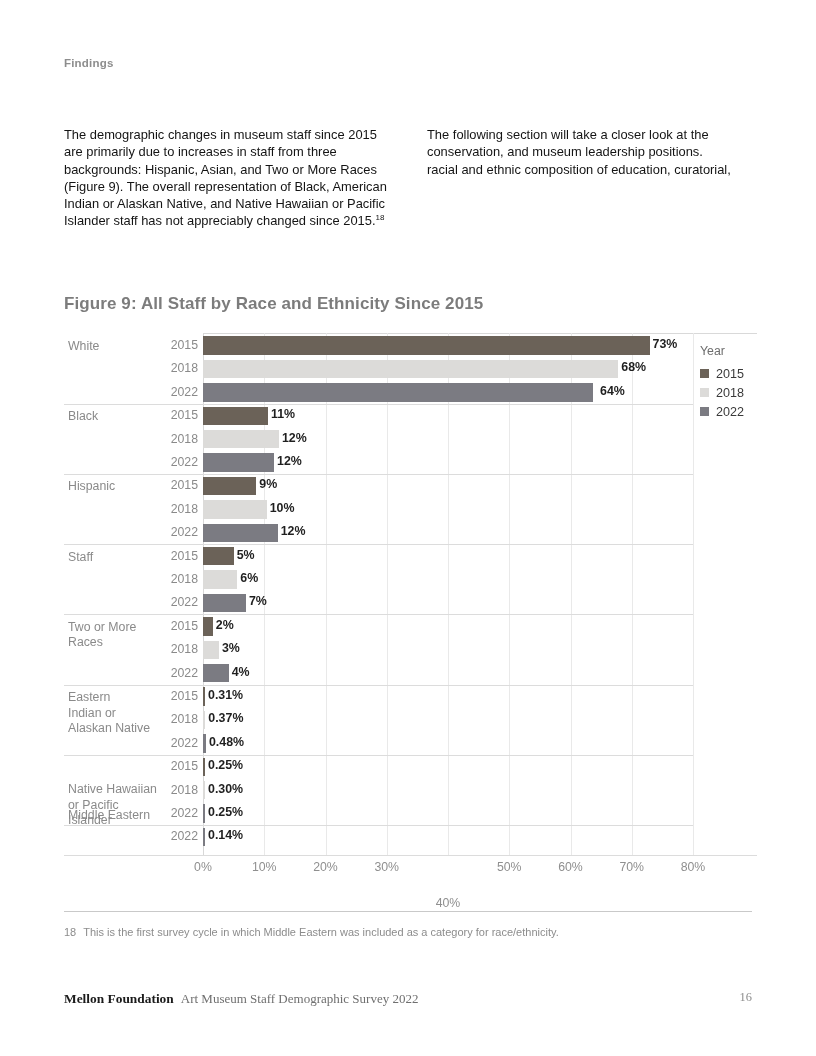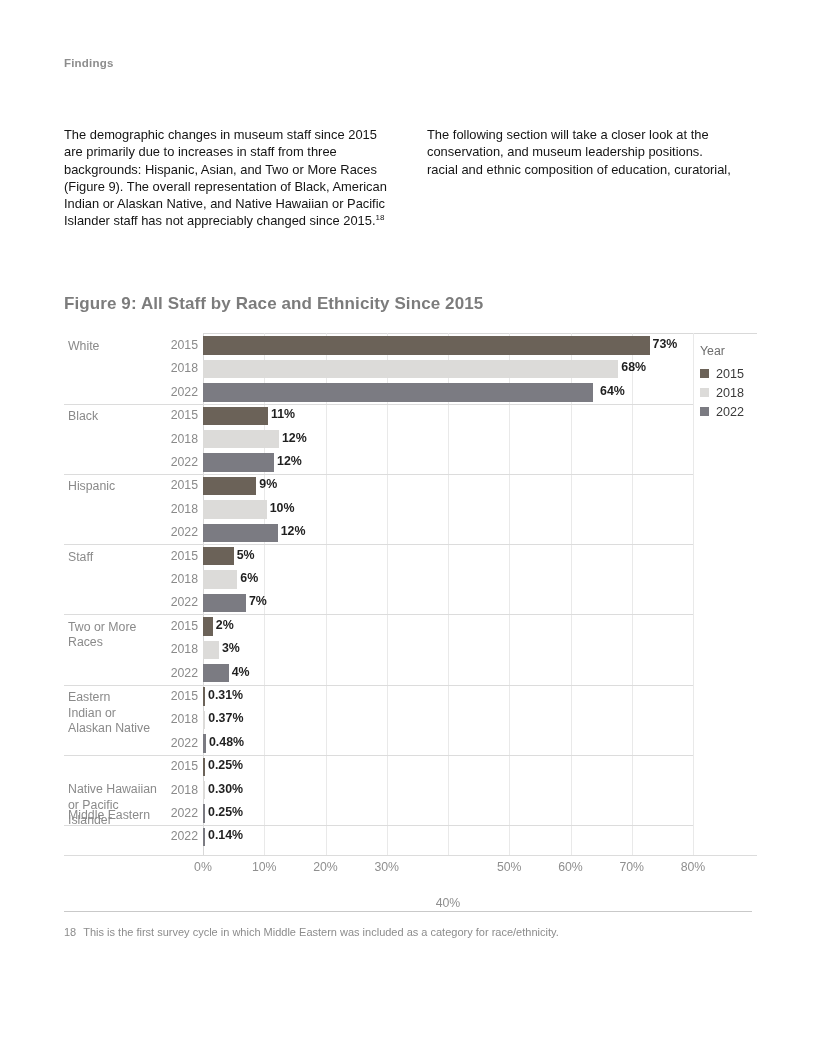--- a/index.html
+++ b/index.html
@@ -310,14 +310,18 @@
           </div>
         </div>
     </div>
   </div>
 
   <div class="foot-rule"></div>
   <div class="footnote">
     <span class="num">18</span><span>This is the first survey cycle in which Middle Eastern was included as a category for race/ethnicity.</span>
   </div>
 
+  <div class="footer">
+    <span class="footer-brand">Mellon Foundation</span><span class="footer-sub">Art Museum Staff Demographic Survey 2022</span>
+    <span class="page-num">16</span>
+  </div>
 
 </div>
 
 </body></html>

